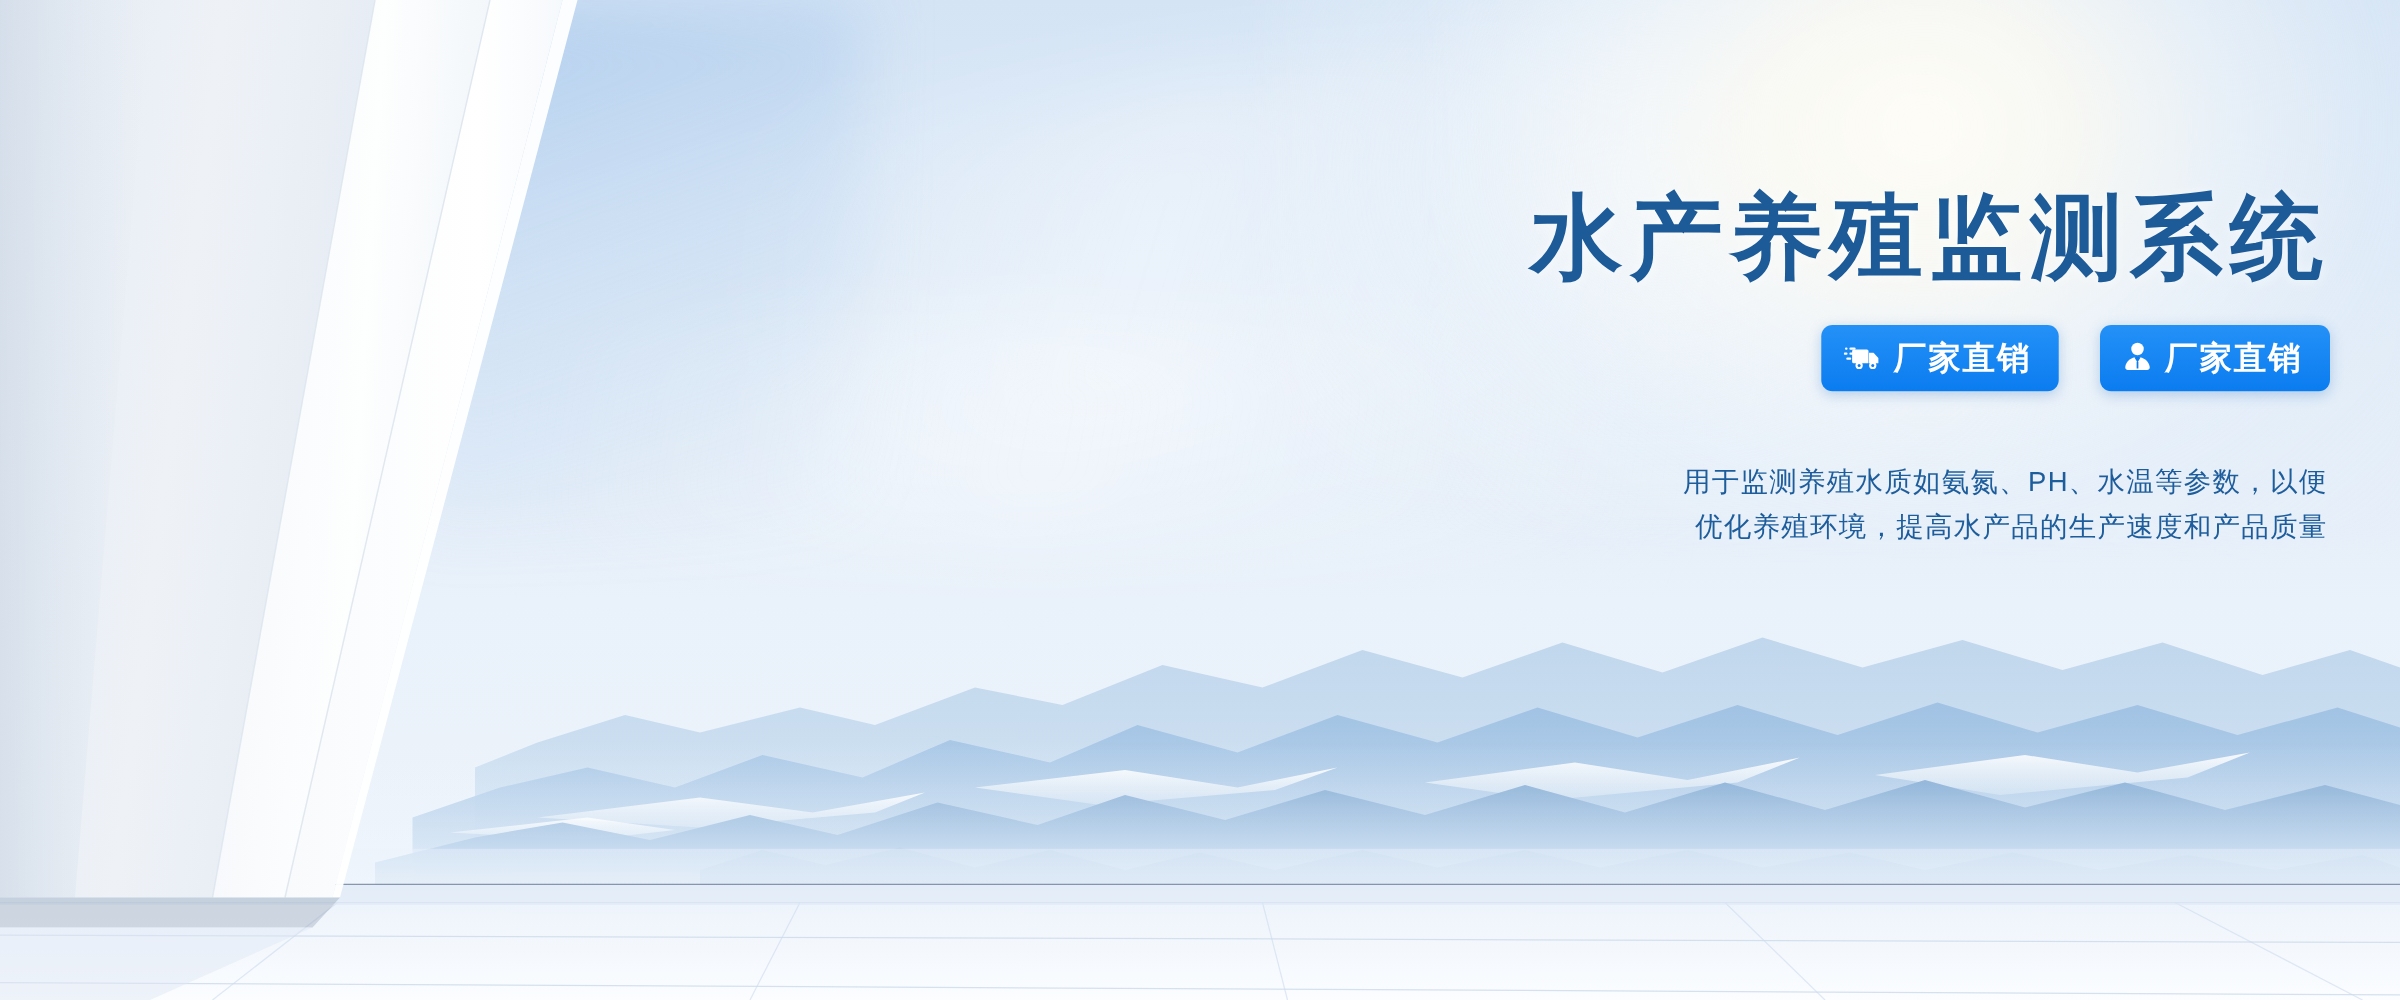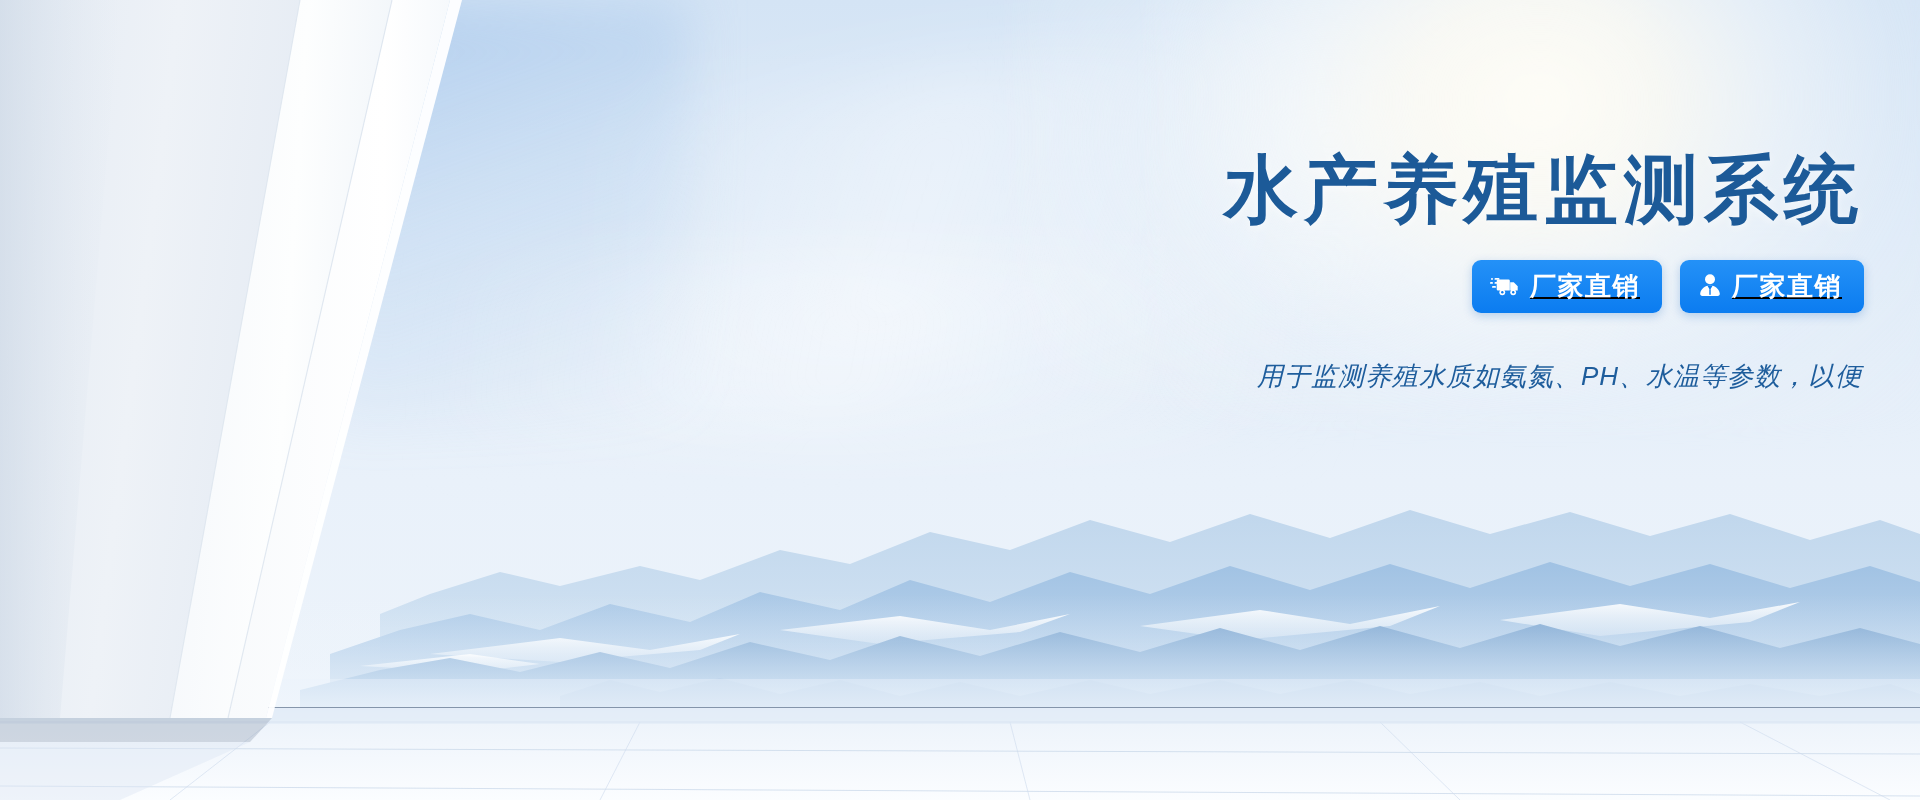--- a/index.html
+++ b/index.html
@@ -111,46 +111,44 @@
     color:#1c5a98;
     line-height:1.08;
     text-shadow:0 2px 10px rgba(255,255,255,0.6);
     white-space:nowrap;
     padding-right:6px;
   }
   .badges{
     margin-top:30px;
     display:flex;
     justify-content:flex-end;
-    gap:18px;
+    gap:33px;
     padding-right:6px;
-    text-decoration:underline;
   }
   .badge{
     display:inline-flex;
     align-items:center;
     gap:10px;
     background:linear-gradient(180deg,#2491f7 0%, #0b7cf0 100%);
     color:#ffffff;
     border-radius:9px;
     padding:9px 22px 9px 18px;
     font-size:26px;
     font-weight:bold;
     letter-spacing:1.5px;
     box-shadow:0 3px 10px rgba(20,100,190,0.25);
   }
   .badge svg{ display:block; }
   .desc{
-    margin-top:42px;
-    font-size:26px;
+    margin-top:55px;
+    font-size:22px;
     line-height:1.62;
     color:#1e5d9c;
     letter-spacing:1px;
     padding-right:8px;
-    font-style:italic;
   }
   .desc div{ white-space:nowrap; }
 </style>
 </head>
 <body>
 
 <div class="banner">
 
   <div class="sky"></div>
   <div class="sky-blue-left"></div>
@@ -313,17 +311,18 @@
             <rect x="11.3" y="16.4" width="1.4" height="5.4" fill="#0b7cf0"></rect>
           </svg>
         </span>
         <span>厂家直销</span>
       </div>
 
     </div>
 
     <div class="desc">
       <div>用于监测养殖水质如氨氮、PH、水温等参数，以便</div>
+      <div>优化养殖环境，提高水产品的生产速度和产品质量</div>
     </div>
 
   </div>
 
 </div>
 
 </body></html>

